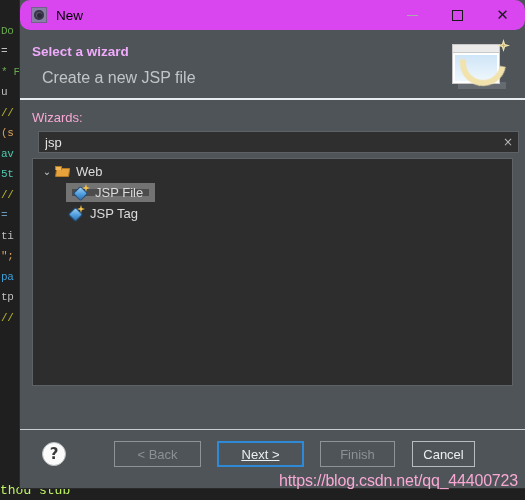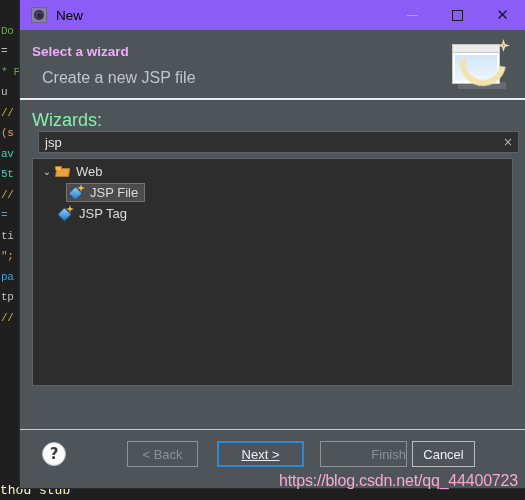--- a/index.html
+++ b/index.html
@@ -64,24 +64,25 @@
     top: 0;
     width: 505px;
     height: 488px;
     background: #4e5458;
     box-shadow: 0 0 0 1px #2a2a2a;
   }
 
   
   #titlebar {
     height: 30px;
-    background: #8b5cf6;
-    display: flex;
-    align-items: center;
-    position: relative;
+    background: #d946ef;
+    display: flex;
+    align-items: center;
+    position: relative;
+    border-radius: 10px;
   }
   #app-icon {
     width: 16px; height: 16px;
     margin-left: 11px;
     position: relative;
     background: #8a7fa8;
     border: 1px solid #6f6488;
     box-sizing: border-box;
     flex: none;
   }
@@ -225,22 +226,22 @@
 
   
   #body {
     position: relative;
     height: 330px;
     background: #4e5458;
   }
   #wizards-label {
     position: absolute;
     left: 12px; top: 10px;
-    font-size: 18px;
-    color: #86efac;
+    font-size: 13px;
+    color: #f9a8d4;
   }
   #search-row {
     position: absolute;
     left: 18px; top: 31px;
     width: 481px; height: 22px;
     background: #2f2f2f;
     border: 1px solid #5d6266;
     box-sizing: border-box;
     display: flex;
     align-items: center;
@@ -346,21 +347,21 @@
     right: -1px; top: -1px;
     width: 8px; height: 8px;
     background: #f2c14b;
     clip-path: polygon(50% 0%, 61% 39%, 100% 50%, 61% 61%, 50% 100%, 39% 61%, 0% 50%, 39% 39%);
   }
   .selected-item {
     display: inline-flex;
     align-items: center;
     height: 19px;
     background: #4c4c4c;
-    border: 1px solid #737373;
+    border: 6px solid #737373;
     box-sizing: border-box;
     padding: 0 6px 0 2px;
   }
   .plain-item {
     display: inline-flex;
     align-items: center;
     height: 19px;
     padding: 0 6px 0 2px;
     border: 1px solid transparent;
     box-sizing: border-box;
@@ -410,23 +411,23 @@
     font-family: "Liberation Sans", sans-serif;
   }
   .dlg-button.disabled {
     color: #8c9195;
     border-color: #8e9397;
   }
   .dlg-button.focused {
     border: 2px solid #2e8ad6;
     text-decoration: underline;
   }
-  #btn-back   { left: 107px; width: 71px; justify-content: center; }
+  #btn-back   { left: 94px; width: 87px; justify-content: center; }
   #btn-next   { left: 197px; width: 87px; }
-  #btn-finish { left: 300px; width: 87px; justify-content: flex-end; }
+  #btn-finish { left: 300px; width: 75px; }
   #btn-cancel { left: 392px; width: 63px; }
   .mnemonic { text-decoration: underline; }
 
   
   #watermark {
     position: absolute;
     left: 279px;
     top: 472px;
     font-size: 16px;
     color: #f9a8d4;
@@ -436,21 +437,21 @@
   }
 </style>
 </head>
 <body>
 
 <div id="ide-backdrop">
   <div id="ide-code">
 <span class="ln c-com">Do</span><span class="ln c-plain">=</span><span class="ln c-com">* F</span><span class="ln c-plain">u</span><span class="ln c-an">//</span><span class="ln c-str">(s</span><span class="ln c-id">av</span><span class="ln c-id">5t</span><span class="ln c-an">//</span><span class="ln c-num">=</span><span class="ln c-plain">ti</span><span class="ln c-str">";</span><span class="ln c-blue">pa</span><span class="ln c-plain"></span><span class="ln c-plain"></span><span class="ln c-plain"></span><span class="ln c-plain"></span><span class="ln c-plain"></span><span class="ln c-plain">tp</span><span class="ln c-plain"></span><span class="ln c-an">//</span>
   </div>
   <div id="ide-right-sliver">窗</div>
-  <div style="position:absolute;left:0;bottom:0;width:525px;height:18px;color:#fef9c3;font-family:'Liberation Mono',monospace;font-size:13px;line-height:18px;">thod stub</div>
+  <div style="position:absolute;left:0;bottom:0;width:525px;height:18px;color:#bef264;font-family:'Liberation Mono',monospace;font-size:13px;line-height:18px;">thod stub</div>
 </div>
 
 <div id="dialog">
 
   <div id="titlebar">
     <div id="app-icon"></div>
     <div id="title-text">New</div>
 
     <div class="win-btn" id="btn-min">
       <span class="min-glyph"></span>
@@ -495,21 +496,21 @@
       <div class="tree-row selected-wrap">
         <span class="selected-item">
           <span class="jsp-icon">
             <span class="gem"></span>
               <span class="star"></span>
           </span>
           <span>JSP File</span>
         </span>
       </div>
 
-      <div class="tree-row child" style="padding-left:22px;">
+      <div class="tree-row child" style="padding-left:33px;">
         <span class="plain-item">
           <span class="jsp-icon">
             <span class="gem"></span>
               <span class="star"></span>
           </span>
           <span>JSP Tag</span>
         </span>
       </div>
 
     </div>

